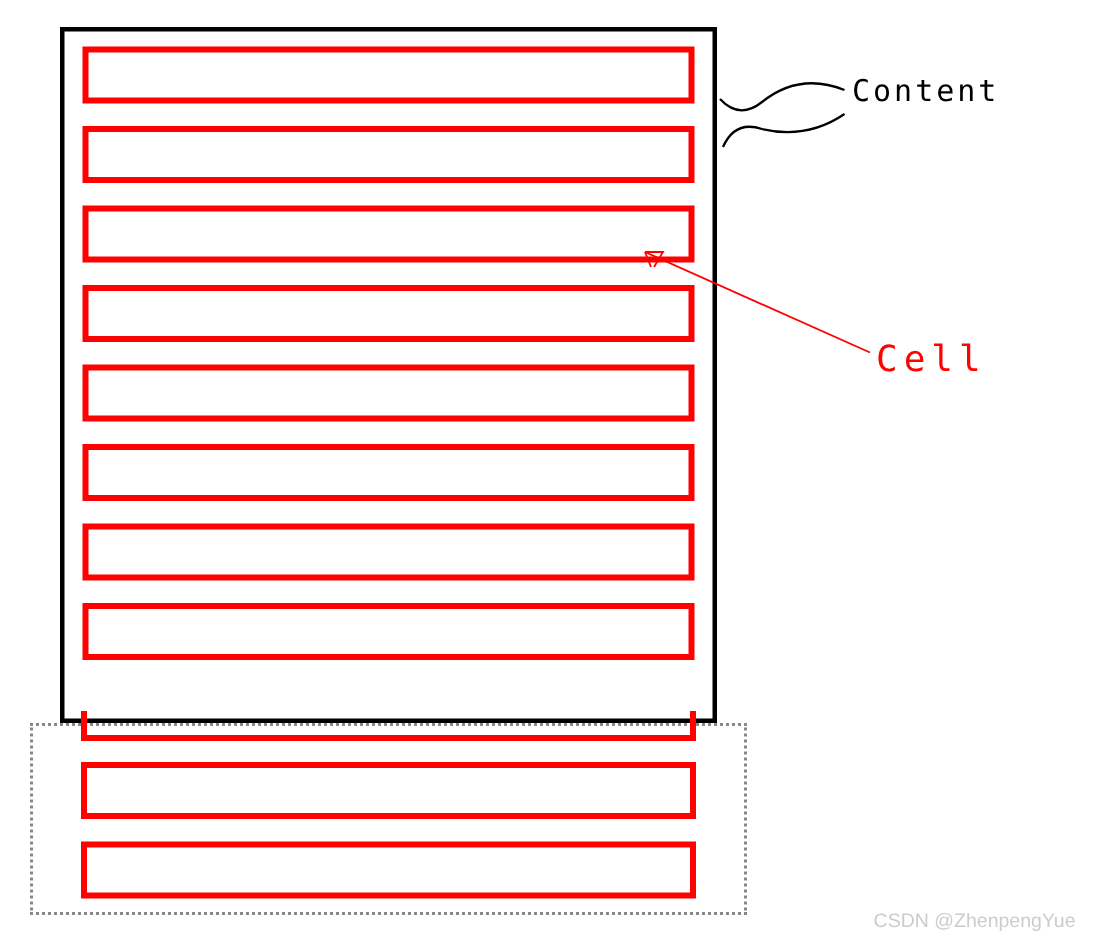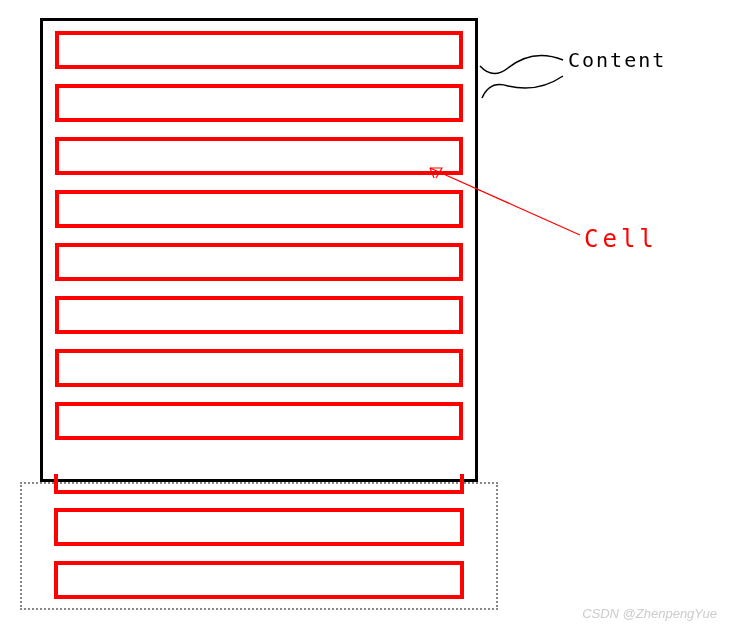--- a/index.html
+++ b/index.html
@@ -75,21 +75,20 @@
       letter-spacing: 4px;
       text-align: right;
     }
     .watermark {
       position: absolute;
       right: 20px;
       bottom: 6px;
       font-size: 13px;
       color: #ccc;
       font-family: Arial, sans-serif;
-      font-style: italic;
     }
     svg.pointer {
       position: absolute;
       overflow: visible;
       pointer-events: none;
     }
     .pointer-content {
       left: 478px;
       top: 38px;
       width: 100px;

